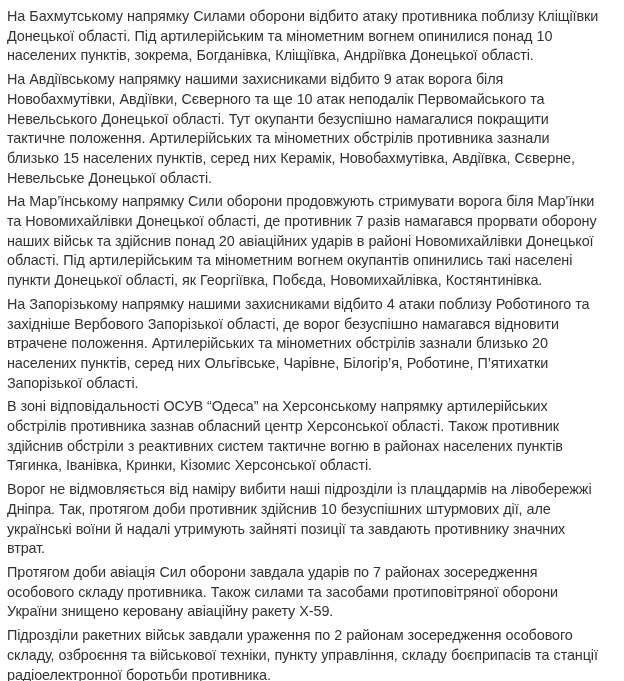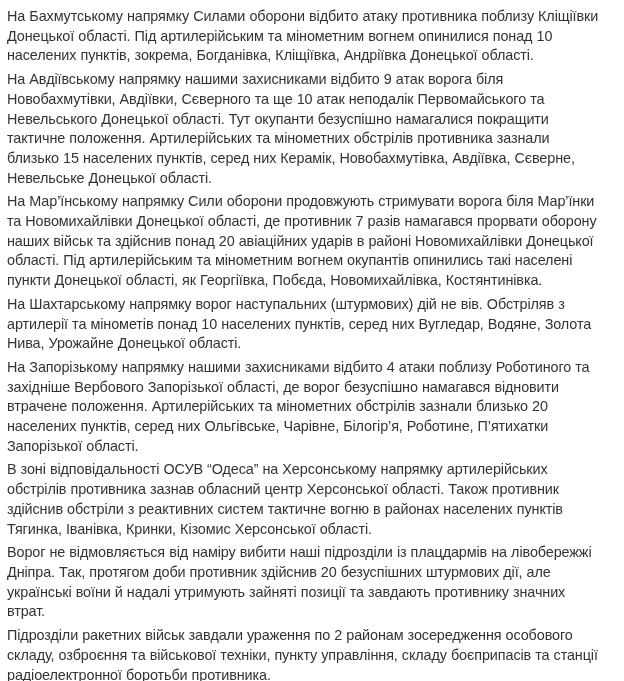--- a/index.html
+++ b/index.html
@@ -33,18 +33,18 @@
     margin-bottom: 0;
   }
 </style>
 </head>
 <body>
 
 <div class="report">
   <p>На Бахмутському напрямку Силами оборони відбито атаку противника поблизу Кліщіївки Донецької області. Під артилерійським та мінометним вогнем опинилися понад 10 населених пунктів, зокрема, Богданівка, Кліщіївка, Андріївка Донецької області.</p>
   <p>На Авдіївському напрямку нашими захисниками відбито 9 атак ворога біля Новобахмутівки, Авдіївки, Сєверного та ще 10 атак неподалік Первомайського та Невельського Донецької області. Тут окупанти безуспішно намагалися покращити тактичне положення. Артилерійських та мінометних обстрілів противника зазнали близько 15 населених пунктів, серед них Керамік, Новобахмутівка, Авдіївка, Сєверне, Невельське Донецької області.</p>
   <p>На Мар’їнському напрямку Сили оборони продовжують стримувати ворога біля Мар’їнки та Новомихайлівки Донецької області, де противник 7 разів намагався прорвати оборону наших військ та здійснив понад 20 авіаційних ударів в районі Новомихайлівки Донецької області. Під артилерійським та мінометним вогнем окупантів опинились такі населені пункти Донецької області, як Георгіївка, Побєда, Новомихайлівка, Костянтинівка.</p>
-  <p>На Шахтарському напрямку ворог наступальних (штурмових) дій не вів. Обстріляв з артилерії та мінометів понад 10 населених пунктів, серед них Вугледар, Водяне, Золота Нива, Урожайне Донецької області.</p>
   <p>На Запорізькому напрямку нашими захисниками відбито 4 атаки поблизу Роботиного та західніше Вербового Запорізької області, де ворог безуспішно намагався відновити втрачене положення. Артилерійських та мінометних обстрілів зазнали близько 20 населених пунктів, серед них Ольгівське, Чарівне, Білогір’я, Роботине, П’ятихатки Запорізької  області.</p>
   <p>В зоні відповідальності ОСУВ “Одеса” на Херсонському напрямку артилерійських обстрілів противника зазнав обласний центр Херсонської області. Також противник здійснив обстріли з реактивних систем тактичне вогню в районах населених пунктів Тягинка, Іванівка, Кринки, Кізомис Херсонської області.</p>
-  <p>Ворог не відмовляється від наміру вибити наші підрозділи із плацдармів на лівобережжі Дніпра. Так, протягом доби противник здійснив 20 безуспішних штурмових дії, але українські воїни й надалі утримують зайняті позиції та завдають противнику значних втрат.</p>
+  <p>Ворог не відмовляється від наміру вибити наші підрозділи із плацдармів на лівобережжі Дніпра. Так, протягом доби противник здійснив 10 безуспішних штурмових дії, але українські воїни й надалі утримують зайняті позиції та завдають противнику значних втрат.</p>
+  <p>Протягом доби авіація Сил оборони завдала ударів по 7 районах зосередження особового складу противника. Також силами та засобами протиповітряної оборони України знищено керовану авіаційну ракету Х-59.</p>
   <p>Підрозділи ракетних військ завдали ураження по 2 районам зосередження особового складу, озброєння та військової техніки, пункту управління, складу боєприпасів та станції радіоелектронної боротьби противника.</p>
 </div>
 
 </body></html>

